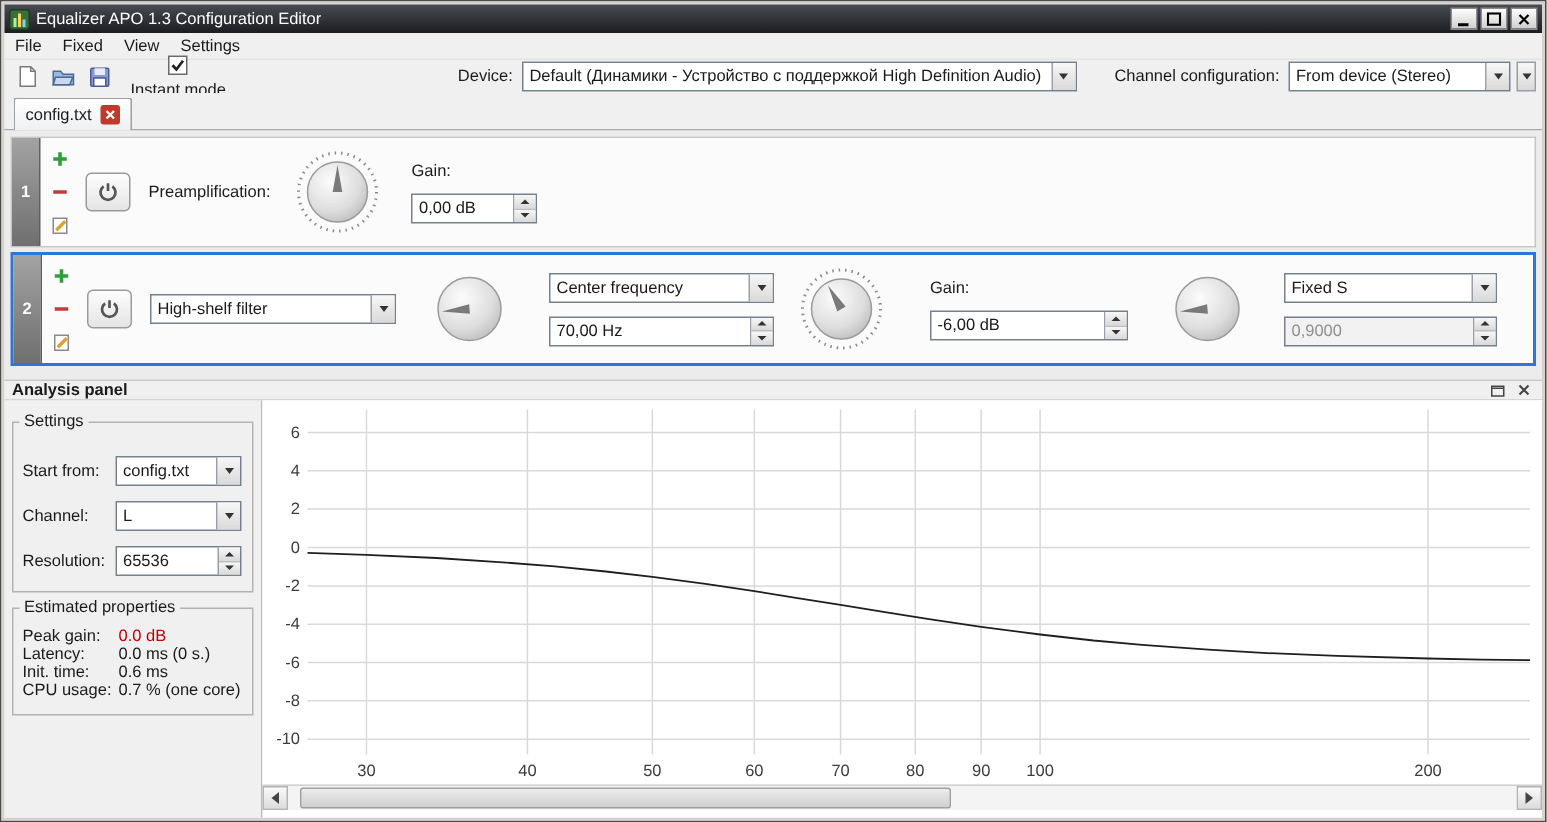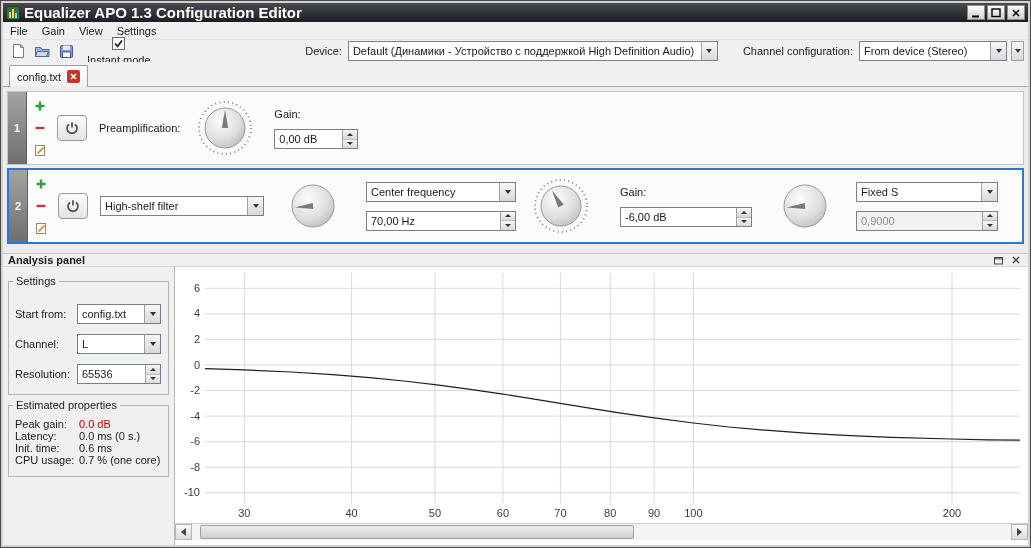--- a/index.html
+++ b/index.html
@@ -3,21 +3,21 @@
 <meta charset="utf-8">
 <style>
   * { box-sizing: border-box; margin: 0; padding: 0; }
   body { font-family: "Liberation Sans", "DejaVu Sans", sans-serif; font-size: 11px; color: #1a1a1a; background: #808080; }
   .outer { width: 1031px; height: 548px; border: 1px solid #4a4a4a; background: #d6d3ce; }
   .frame { width: 100%; height: 100%; border: 2px solid #d6d3ce; display: flex; flex-direction: column; background: #f0f0f0; }
 
   
   .titlebar { height: 19px; background: linear-gradient(#484b52, #1b1d21); display: flex; align-items: center; padding: 0 3px; flex: none; }
   .titlebar .app-icon { width: 14px; height: 14px; margin-right: 4px; }
-  .titlebar .title { color: #fff; font-weight: bold; font-size: 15px; flex: 1; white-space: nowrap; overflow: hidden; }
+  .titlebar .title { color: #fff; font-weight: normal; font-size: 11px; flex: 1; white-space: nowrap; overflow: hidden; }
   .winbtn { width: 18px; height: 15px; margin-left: 2px; background: linear-gradient(#fdfdfd, #cfcfcf); border: 1px solid #8a8a8a; display: flex; align-items: center; justify-content: center; }
 
   
   .menubar { height: 18px; background: #f0f0f0; display: flex; align-items: center; flex: none; border-bottom: 1px solid #e3e3e3; }
   .menu-item { padding: 2px 7px; cursor: default; }
 
   
   .toolbar { height: 22px; background: #f0f0f0; display: flex; align-items: center; padding: 0 4px; flex: none; gap: 2px; }
   .tbtn { width: 22px; height: 20px; display: flex; align-items: center; justify-content: center; border: 1px solid transparent; }
   .checkbox-wrap { display: flex; align-items: center; gap: 4px; margin-left: 8px; flex-direction: column; }
@@ -124,21 +124,21 @@
         </span>
     <span class="winbtn">
           <svg width="12" height="12" viewBox="0 0 12 12">
             <path d="M3 3l6 6M9 3l-6 6" stroke="#000" stroke-width="1.5"></path>
           </svg>
         </span>
   </div>
 
   <div class="menubar">
     <span class="menu-item">File</span>
-    <span class="menu-item">Gain</span>
+    <span class="menu-item">Fixed</span>
     <span class="menu-item">View</span>
     <span class="menu-item">Settings</span>
   </div>
 
   <div class="toolbar">
     <span class="tbtn">
       <svg width="15" height="16" viewBox="0 0 15 16">
             <path d="M2.5 1.5h7l3 3v10h-10z" fill="#fff" stroke="#7a7a7a"></path>
             <path d="M9.5 1.5v3h3" fill="none" stroke="#7a7a7a"></path>
           </svg>

